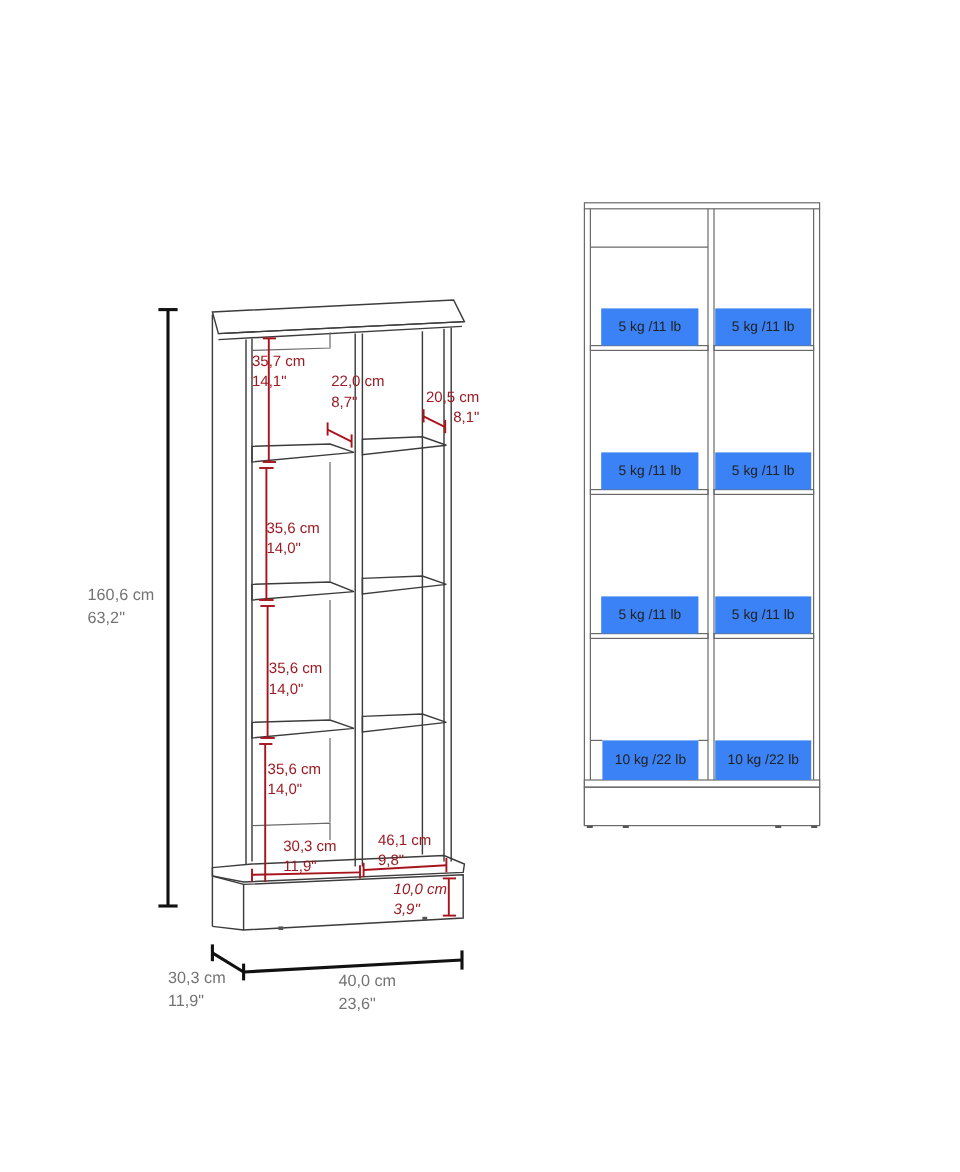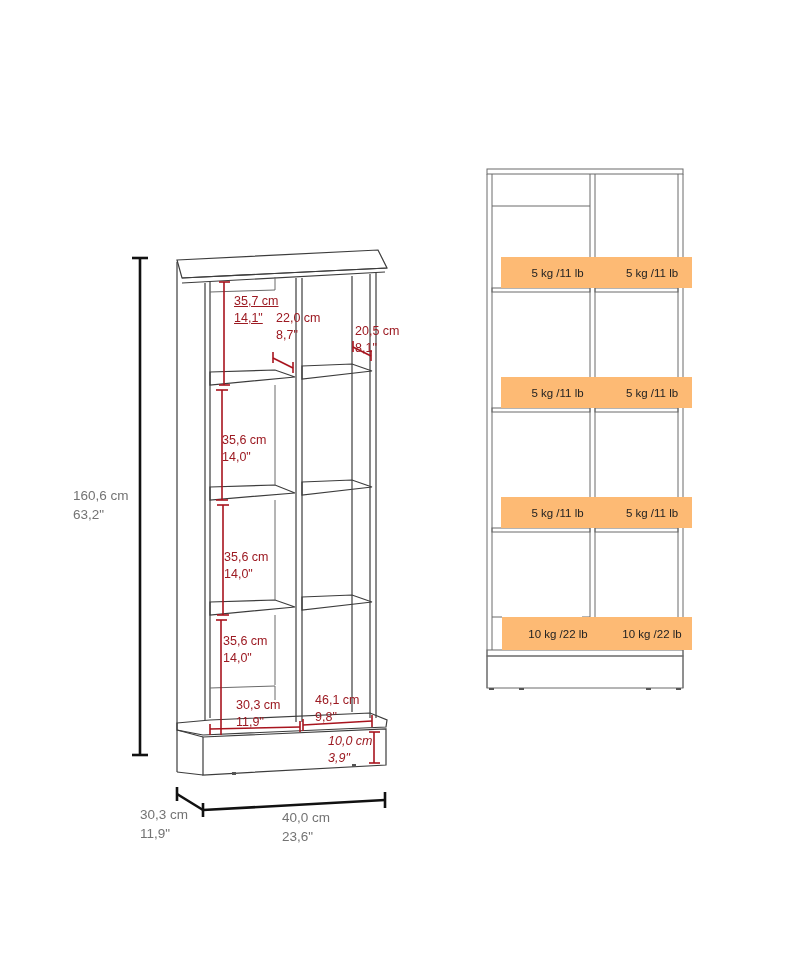--- a/index.html
+++ b/index.html
@@ -5,22 +5,22 @@
   html, body { margin: 0; padding: 0; background: #ffffff; }
   body { width: 800px; height: 977px; position: relative; overflow: hidden;
          font-family: "Liberation Sans", "DejaVu Sans", sans-serif; }
   svg { position: absolute; left: 0; top: 0; }
   .ln { stroke: #3c3c3c; stroke-width: 1.2; fill: none; }
   .ln-thin { stroke: #6a6a6a; stroke-width: 1; fill: none; }
   .dim { stroke: #111; stroke-width: 2.6; fill: none; }
   .red { stroke: #a8141e; stroke-width: 1.6; fill: none; }
   .lbl-big { position: absolute; font-size: 13.5px; line-height: 19px; color: #737373; white-space: nowrap; }
   .redlbl { position: absolute; font-size: 12.5px; line-height: 17px; color: #9c1a22; white-space: nowrap; }
-  .cap { position: absolute; background: #fdba74; font-size: 11.5px; color: #222;
-         display: flex; align-items: center; justify-content: center; padding-left: 16px; }
+  .cap { position: absolute; background: #3b82f6; font-size: 11.5px; color: #222;
+         display: flex; align-items: center; justify-content: center; }
 </style>
 </head>
 <body>
 
 <svg width="800" height="977" viewBox="0 0 800 977">
 
   <g>
 
     <polygon class="ln" points="177,260 378,250 387,268 182,278"></polygon>
     <line class="ln" x1="182" y1="278" x2="387" y2="268"></line>
@@ -147,29 +147,29 @@
 </div>
 <div class="lbl-big" style="left:140px;top:805px;">
   <div>30,3 cm</div>
   <div>11,9"</div>
 </div>
 <div class="lbl-big" style="left:282px;top:808px;">
   <div>40,0 cm</div>
   <div>23,6"</div>
 </div>
 
-<div class="redlbl" style="left:234px;top:293px;text-decoration:underline;">
+<div class="redlbl" style="left:210px;top:293px;">
   <div>35,7 cm</div>
   <div>14,1"</div>
 </div>
 <div class="redlbl" style="left:276px;top:310px;">
   <div>22,0 cm</div>
   <div>8,7"</div>
 </div>
-<div class="redlbl" style="left:355px;top:323px;">
+<div class="redlbl" style="left:355px;top:323px;text-align:right;">
   <div>20,5 cm</div>
   <div>8,1"</div>
 </div>
 <div class="redlbl" style="left:222px;top:432px;">
   <div>35,6 cm</div>
   <div>14,0"</div>
 </div>
 <div class="redlbl" style="left:224px;top:549px;">
   <div>35,6 cm</div>
   <div>14,0"</div>

